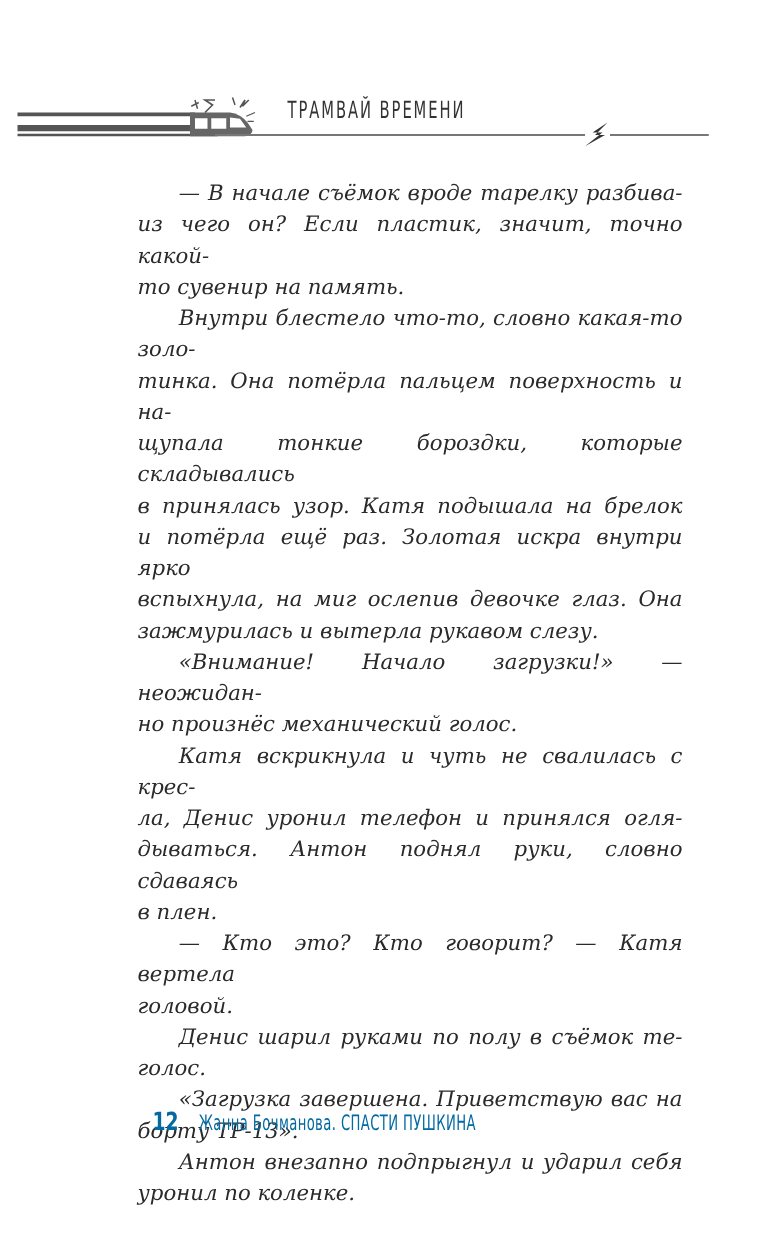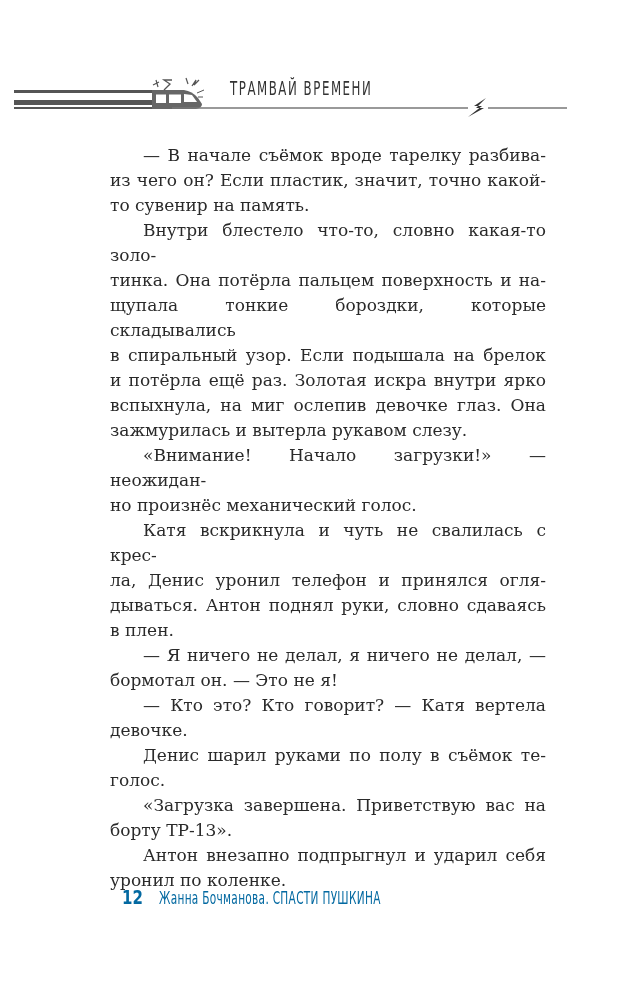--- a/index.html
+++ b/index.html
@@ -10,21 +10,21 @@
   .running-title {
     position: absolute; left: 218px; top: 17px; width: 190px;
     font-family: "DejaVu Sans", sans-serif; font-size: 19px; letter-spacing: 2.5px;
     color: #333333; transform: scaleX(0.62); transform-origin: left top; white-space: nowrap;
     font-weight: 400;
   }
 
   .text-block {
     position: absolute; left: 110px; top: 143px; width: 436px;
     font-family: "DejaVu Serif", serif; font-size: 17px; line-height: 25px;
-    color: #2a2a2a; text-align: justify; hyphens: manual;
+    color: #2a2a2a; text-align: justify; hyphens: manual; font-style: italic;
   }
   .text-block p { margin: 0; text-indent: 33px; text-align-last: left; }
   .text-block p .line { display: block; text-align: justify; text-align-last: justify; }
   .text-block p .line.last { text-align-last: left; }
   .text-block p .line:not(:first-child) { text-indent: 0; margin-left: -33px; padding-left: 33px; }
 
   .footer {
     position: absolute; left: 122px; top: 885px; white-space: nowrap;
     font-family: "DejaVu Sans", sans-serif; color: #0369a1;
   }
@@ -67,42 +67,38 @@
 <div class="text-block">
   <p>
     <span class="line">— В начале съёмок вроде тарелку разбива-</span>
     <span class="line">из чего он? Если пластик, значит, точно какой-</span>
     <span class="line last">то сувенир на память.</span>
   </p>
   <p>
     <span class="line">Внутри блестело что-то, словно какая-то золо-</span>
     <span class="line">тинка. Она потёрла пальцем поверхность и на-</span>
     <span class="line">щупала тонкие бороздки, которые складывались</span>
-    <span class="line">в спиральный узор. Если подышала на брелок</span>
+    <span class="line">в принялась узор. Катя подышала на брелок</span>
     <span class="line">и потёрла ещё раз. Золотая искра внутри ярко</span>
     <span class="line">вспыхнула, на миг ослепив девочке глаз. Она</span>
     <span class="line last">зажмурилась и вытерла рукавом слезу.</span>
   </p>
   <p>
     <span class="line">«Внимание! Начало загрузки!» — неожидан-</span>
     <span class="line last">но произнёс механический голос.</span>
   </p>
   <p>
     <span class="line">Катя вскрикнула и чуть не свалилась с крес-</span>
     <span class="line">ла, Денис уронил телефон и принялся огля-</span>
     <span class="line">дываться. Антон поднял руки, словно сдаваясь</span>
     <span class="line last">в плен.</span>
   </p>
   <p>
-    <span class="line">— Я ничего не делал, я ничего не делал, —</span>
-    <span class="line last">бормотал он. — Это не я!</span>
-  </p>
-  <p>
     <span class="line">— Кто это? Кто говорит? — Катя вертела</span>
-    <span class="line last">девочке.</span>
+    <span class="line last">головой.</span>
   </p>
   <p>
     <span class="line">Денис шарил руками по полу в съёмок те-</span>
     <span class="line last">голос.</span>
   </p>
   <p>
     <span class="line">«Загрузка завершена. Приветствую вас на</span>
     <span class="line last">борту ТР-13».</span>
   </p>
   <p>

